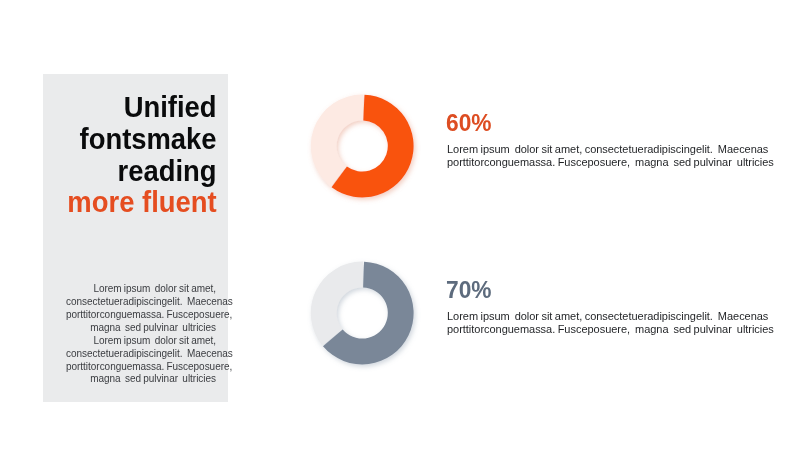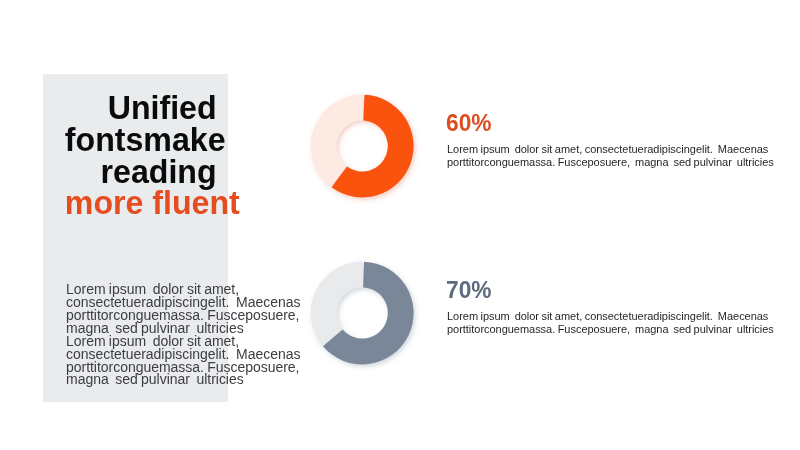--- a/index.html
+++ b/index.html
@@ -4,26 +4,26 @@
 <style>
   html,body{margin:0;padding:0;}
   body{width:800px;height:450px;background:#ffffff;overflow:hidden;
        font-family:"Liberation Sans",sans-serif;-webkit-font-smoothing:antialiased;}
   .slide{position:relative;width:800px;height:450px;}
   .title,.paneltext,.num,.para{opacity:0.999;}
 
   .panel{position:absolute;left:42.8px;top:73.8px;width:185.6px;height:328.6px;}
 
   .title{position:absolute;left:56px;top:92px;width:160.6px;text-align:right;
-         font-size:34px;font-weight:bold;line-height:31.8px;color:#0a0b0c;}
+         font-size:29px;font-weight:bold;line-height:31.8px;color:#0a0b0c;}
   .title>div{white-space:pre;transform:scaleX(0.945);transform-origin:right center;}
   .title .accent{color:#e54d20;}
 
   .paneltext{position:absolute;left:66px;top:282.8px;width:150px;text-align:right;
-             font-size:14px;letter-spacing:-0.03px;word-spacing:-0.55px;line-height:12.96px;color:#3b3d41;}
+             font-size:10px;letter-spacing:-0.03px;word-spacing:-0.55px;line-height:12.96px;color:#3b3d41;}
   .paneltext>div{white-space:pre;}
 
   .donutwrap{position:absolute;width:110px;height:110px;}
   .num{position:absolute;font-size:24.4px;font-weight:bold;white-space:pre;
        transform:scaleX(0.932);transform-origin:left top;}
   .para{position:absolute;font-size:11px;letter-spacing:-0.03px;word-spacing:-0.55px;line-height:12.96px;color:#1f2124;}
   .para>div{white-space:pre;}
 </style>
 </head>
 <body>

